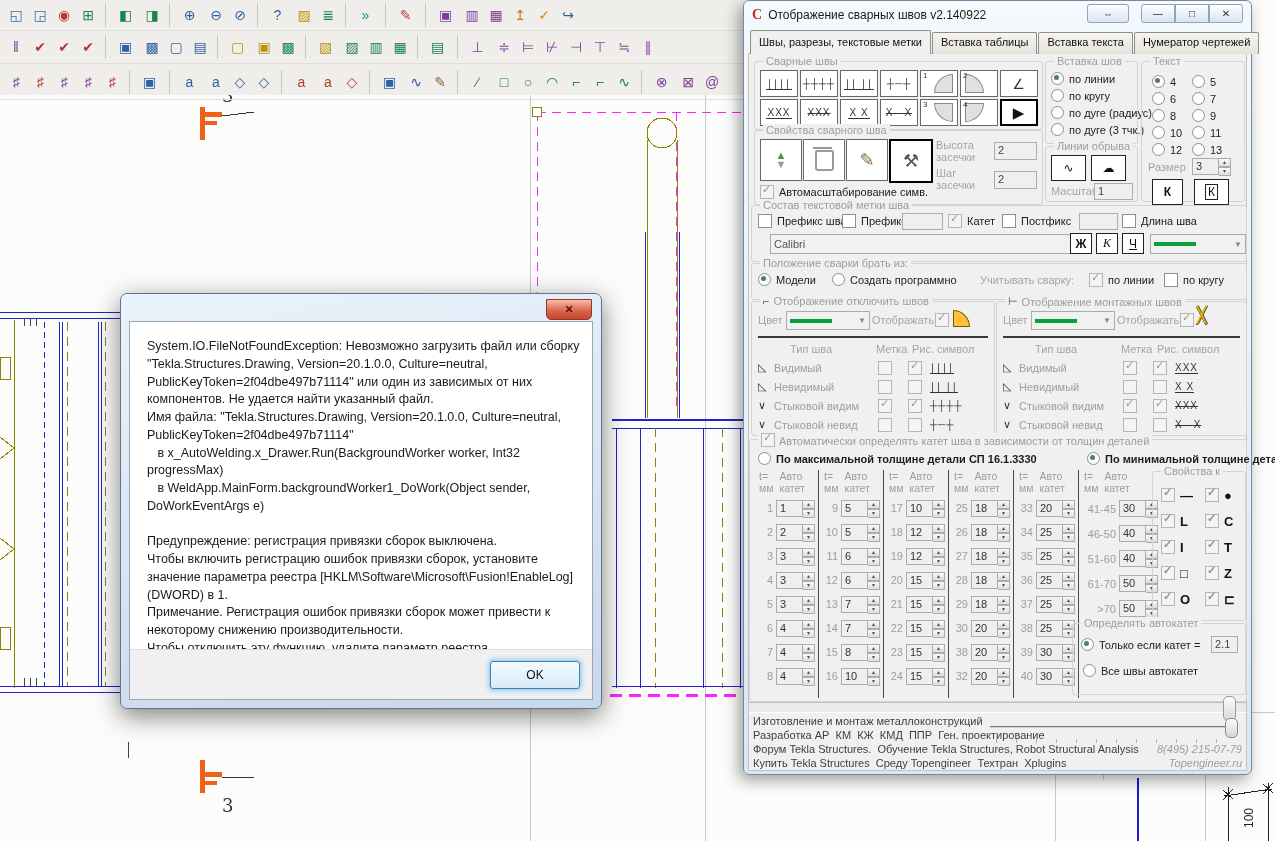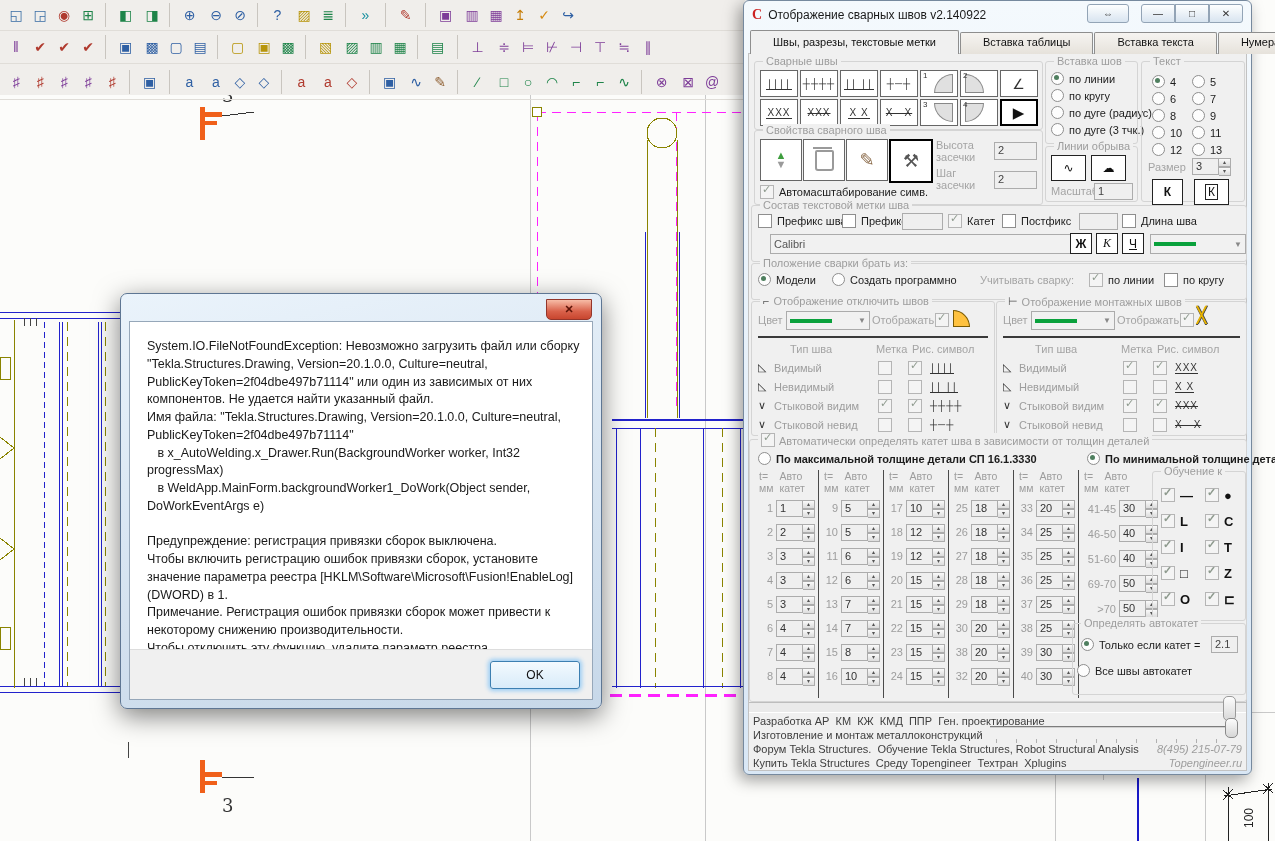--- a/index.html
+++ b/index.html
@@ -46,21 +46,21 @@
         background:linear-gradient(#F4F9FD,#D9E7F5);border:1px solid #76899E;
         box-shadow:-4px 5px 16px rgba(0,0,0,.38);}
   #wtitle{height:28px;display:flex;align-items:center;padding:0 8px;gap:6px;font-size:12px;color:#1A1A1A;}
   #wappicon{color:#CC2222;font-weight:bold;font-size:14px;font-family:"Liberation Serif",serif;}
   .wbtns{position:absolute;top:3px;right:8px;display:flex;align-items:center;}
   .wbtn-win{width:32px;height:17px;display:flex;align-items:center;justify-content:center;
         background:linear-gradient(#FEFFFF,#D8E4F0);border:1px solid #93A4B6;font-size:10px;color:#333;}
   .wbtn-pill{border-radius:3px;margin-right:12px;width:40px;}
   .wbtn-min{border-radius:3px 0 0 3px;} .wbtn-cls{border-radius:0 3px 3px 0;}
   #wtabs{position:absolute;left:6px;top:31px;display:flex;z-index:3;}
-  .wtab{height:16px;padding:3px 22px 2px;background:linear-gradient(#F6F4F1,#E6E2DB);
+  .wtab{height:16px;padding:3px 8px 2px;background:linear-gradient(#F6F4F1,#E6E2DB);
         border:1px solid #8E8E8E;border-bottom:none;border-radius:2px 2px 0 0;font-size:11px;
         color:#111;margin-right:1px;white-space:nowrap;}
   .wtab.act{background:#F0F0F0;padding-top:5px;margin-top:-2px;}
   #wpanel{position:absolute;left:4px;right:4px;top:52px;bottom:3px;background:#F0F0F0;
         border:1px solid #C2C2C2;}
   
   #wsyms{position:absolute;left:5px;top:8px;display:grid;grid-template-columns:repeat(7,38px);
         grid-auto-rows:27px;gap:2px;}
   .wsb{background:#FFF;border:1px solid #666;display:flex;align-items:center;justify-content:center;
         position:relative;}
@@ -1166,21 +1166,21 @@
               <span class="tl">51-60</span>
               <span class="spin">
                 <span class="sval">40</span>
                 <span class="sarr">
                   <i>▴</i>
                   <i>▾</i>
                 </span>
               </span>
             </div>
             <div class="trw">
-              <span class="tl">69-70</span>
+              <span class="tl">61-70</span>
               <span class="spin">
                 <span class="sval">50</span>
                 <span class="sarr">
                   <i>▴</i>
                   <i>▾</i>
                 </span>
               </span>
             </div>
             <div class="trw">
               <span class="tl">&gt;70</span>
@@ -1190,21 +1190,21 @@
                   <i>▴</i>
                   <i>▾</i>
                 </span>
               </span>
             </div>
           </div>
       </div>
 
       <div class="grp" style="left:402px;top:31px;width:92px;height:148px">
         <span class="lg">
-            <span>Обучение к</span>
+            <span>Свойства к</span>
           </span>
         <div id="apply-grid">
 
         <span class="apit">
               <span class="cb dis on"></span>
               <span>—</span>
             </span>
             <span class="apit">
               <span class="cb dis on"></span>
               <span>●</span>
@@ -1246,39 +1246,39 @@
 
       <div class="grp" style="left:322px;top:183px;width:172px;height:70px">
         <span class="lg">
             <span>Определять автокатет</span>
           </span>
         <label class="ritem" style="position:absolute;left:8px;top:14px">
             <span class="rd on"></span>
             <span class="blk">Только если катет =</span>
           </label>
         <span class="fbox" style="left:138px;top:12px;width:22px;height:14px">2.1</span>
-        <label class="ritem" style="position:absolute;left:4px;top:40px">
+        <label class="ritem" style="position:absolute;left:10px;top:40px">
             <span class="rd"></span>
             <span class="blk">Все швы автокатет</span>
           </label>
       </div>
     </div>
 
     <div id="wsplit">
         <span id="wgrip"></span>
       </div>
 
     <div id="wfoot">
       <div id="slider">
         <span id="strack"></span>
         <span id="sthumb"></span>
         <span id="sticks"></span>
       </div>
+      <div class="frow-l">Изготовление и монтаж металлоконструкций</div>
       <div class="frow-l">Разработка АР  КМ  КЖ  КМД  ППР  Ген. проектирование</div>
-      <div class="frow-l">Изготовление и монтаж металлоконструкций</div>
       <div class="frow-l"><span>Форум Tekla Structures.  Обучение Tekla Structures, Robot Structural Analysis</span><span class="fgray">8(495) 215-07-79</span></div>
       <div class="frow-l"><span>Купить Tekla Structures  Среду Topengineer  Техтран  Xplugins</span><span class="fgray">Topengineer.ru</span></div>
     </div>
   </div>
 </div>
 
 <div id="edlg">
   <span id="eclose">✕</span>
   <div id="ebody">
     <div id="etext">System.IO.FileNotFoundException: Невозможно загрузить файл или сборку

